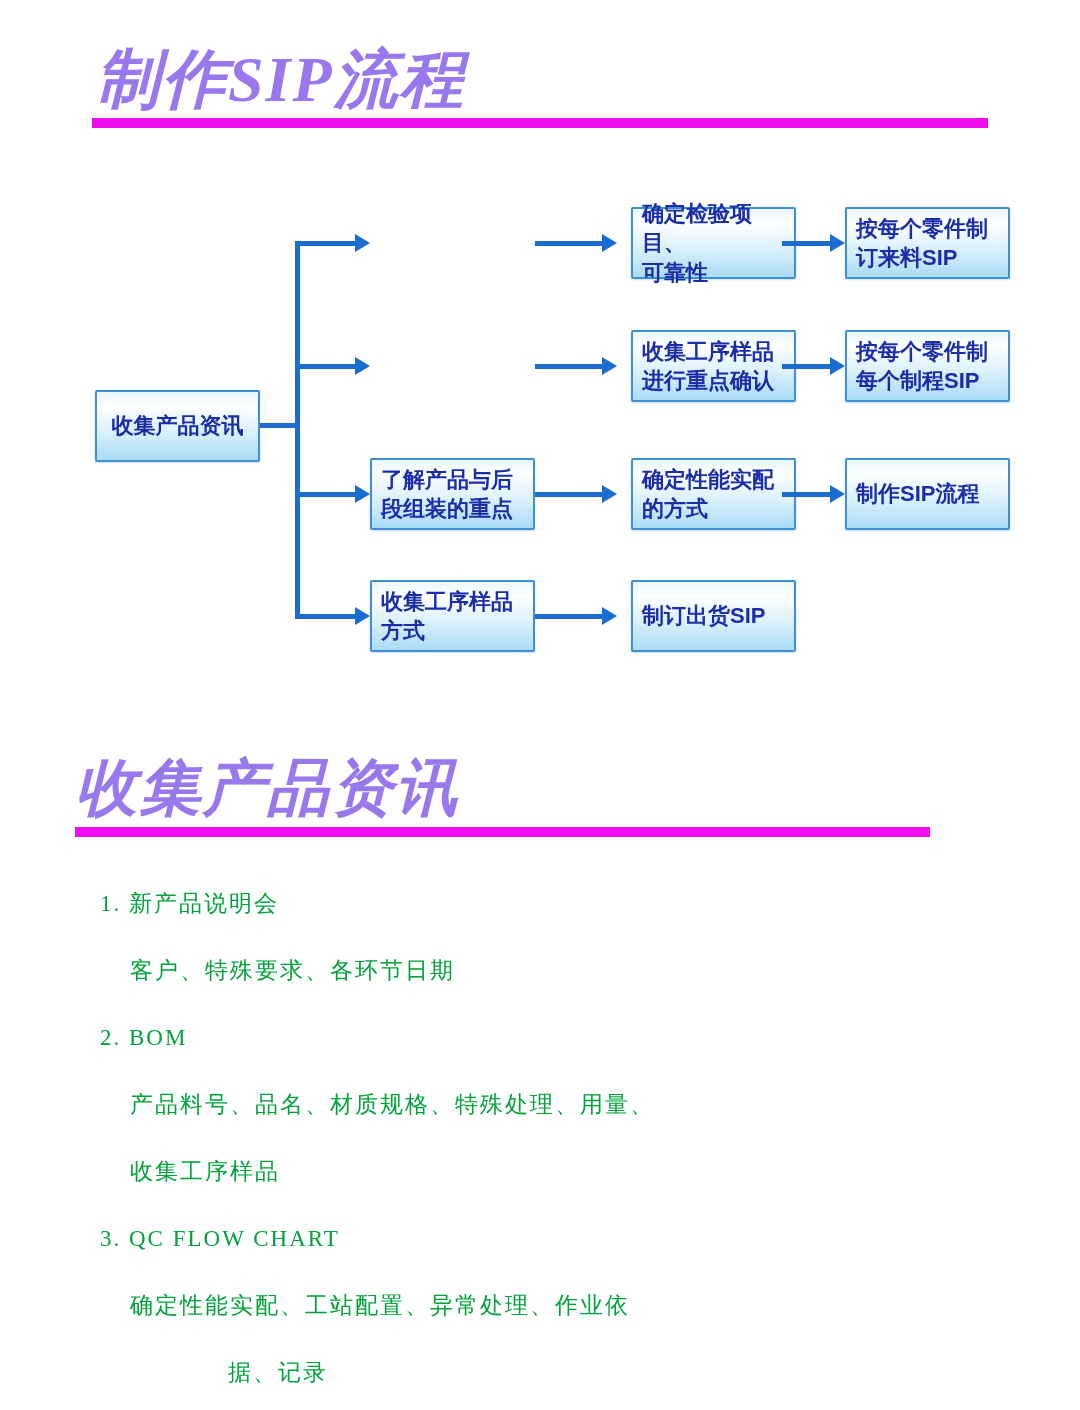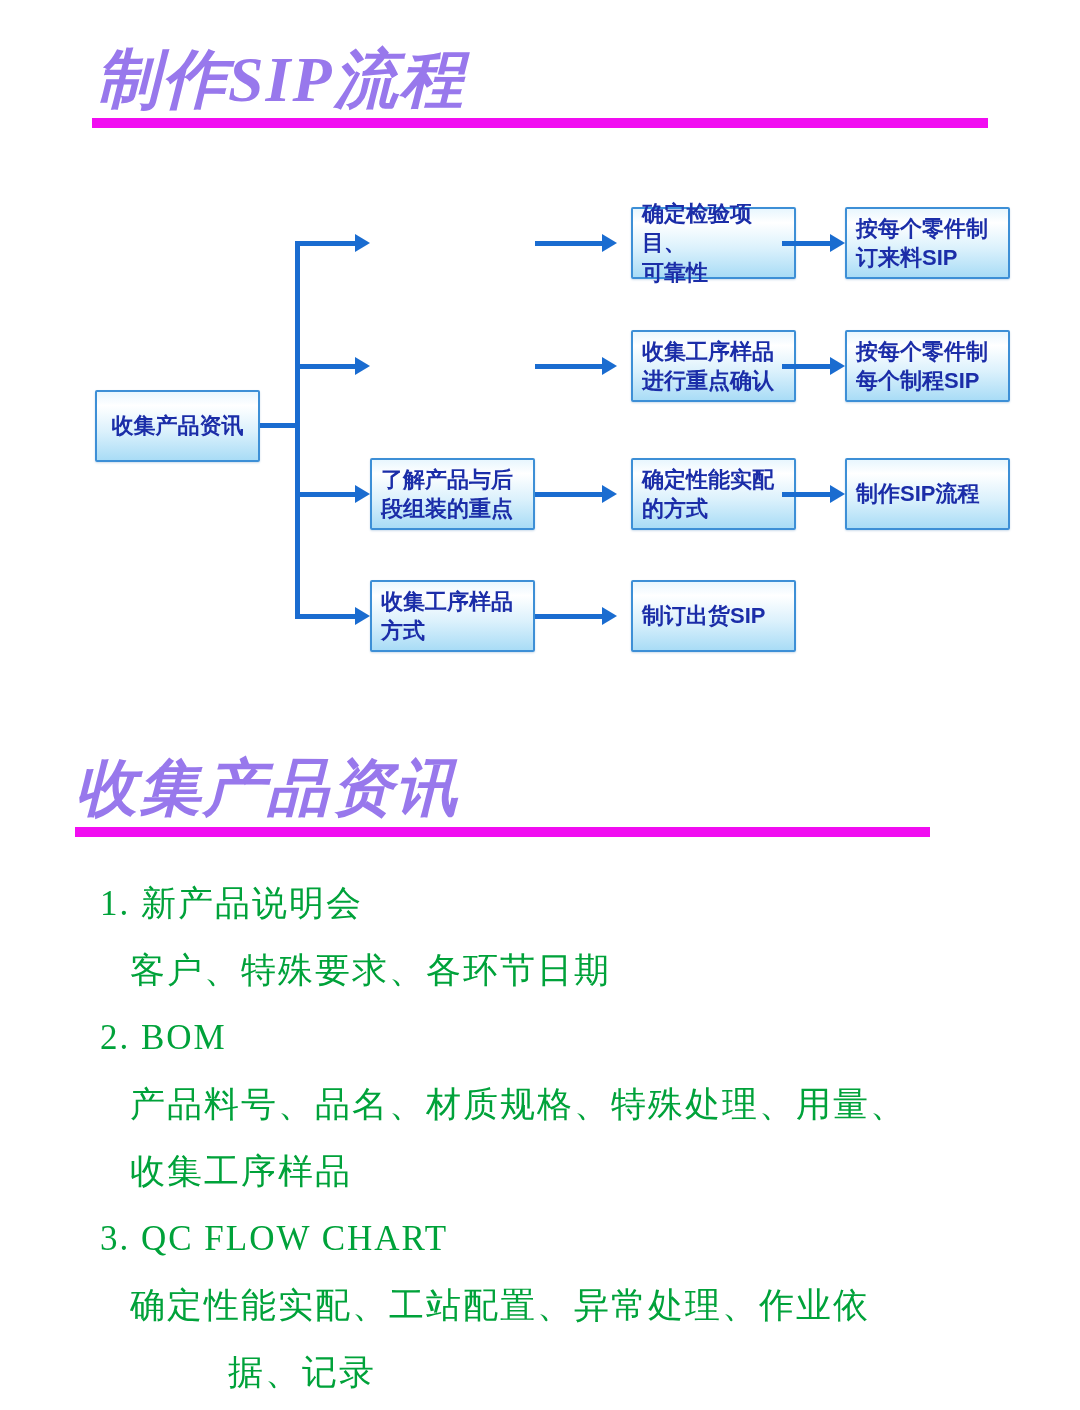--- a/index.html
+++ b/index.html
@@ -33,21 +33,21 @@
   .cB{left:370px}.cC{left:631px}.cD{left:845px}
   .r1{top:207px}.r2{top:330px}.r3{top:458px}.r4{top:580px}
   .rootpos{left:95px;top:390px;}
   
   .cline{position:absolute;background:#1a6cd0;}
   .ah{position:absolute;width:0;height:0;border-top:9px solid transparent;
       border-bottom:9px solid transparent;border-left:15px solid #1a6cd0;}
   
   .glist{position:absolute;left:0;top:870px;width:1080px;}
   .gline{
-    height:67px;line-height:67px;color:#00a23a;font-size:35px;
+    height:67px;line-height:67px;color:#00a23a;font-size:23px;
     font-family:"Liberation Serif","DejaVu Serif",serif;
     letter-spacing:2px;white-space:nowrap;
   }
   .ind0{padding-left:100px;}
   .ind1{padding-left:130px;}
   .ind2{padding-left:228px;}
 </style>
 </head>
 <body>
 

